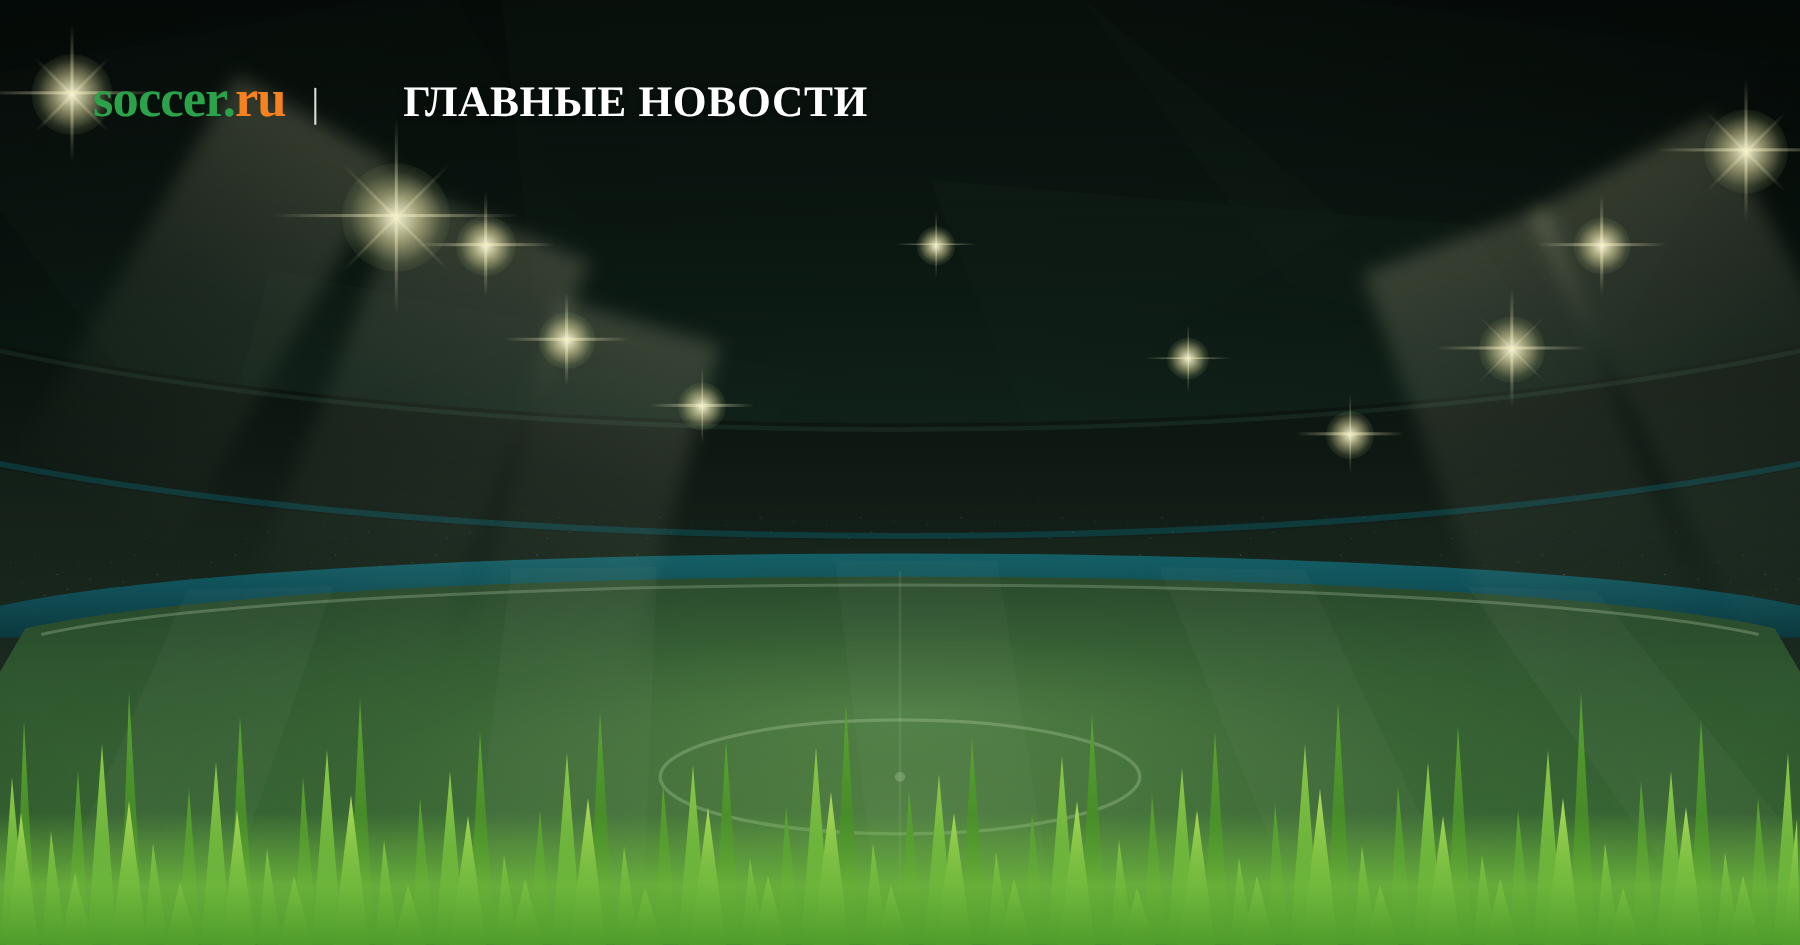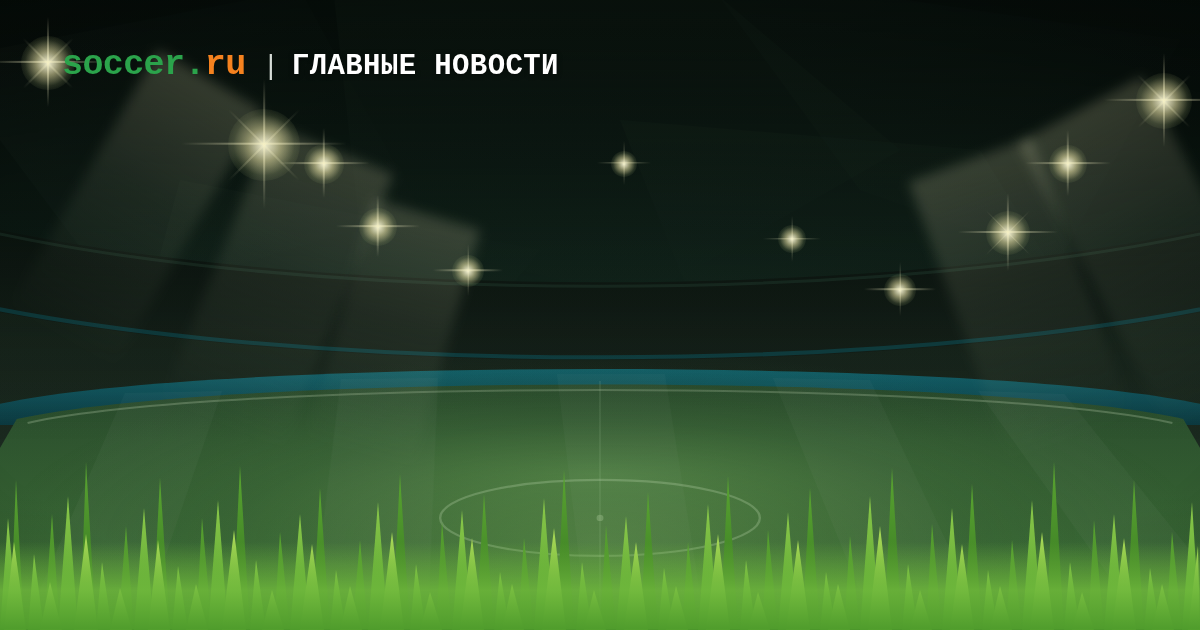--- a/index.html
+++ b/index.html
@@ -7,21 +7,21 @@
     margin: 0;
     padding: 0;
     background: #000;
   }
   #stage {
     position: relative;
     width: 1200px;
     height: 630px;
     overflow: hidden;
     background: #0b1510;
-    font-family: Liberation Mono, monospace;
+    font-family: Liberation Serif, serif;
     -webkit-font-smoothing: antialiased;
   }
 
   
   .bg-layer { position: absolute; inset: 0; }
 
   
   .bg-base {
     background:
       radial-gradient(120% 95% at 50% 78%, #1d3529 0%, #152a20 28%, #0e1d16 55%, #0a140f 78%, #07100c 100%);
@@ -157,20 +157,21 @@
     opacity: .92;
   }
   .section-title {
     color: #ffffff;
     font-size: 29px;
     font-weight: 700;
     letter-spacing: 0.4px;
     line-height: 1;
     white-space: nowrap;
     text-shadow: 0 1px 5px rgba(0,0,0,.55);
+    margin-left: 43px;
   }
 
   
   .headline {
     position: absolute;
     left: 60px;
     top: 252px;
     width: 900px;
     z-index: 30;
     color: #ffffff;

